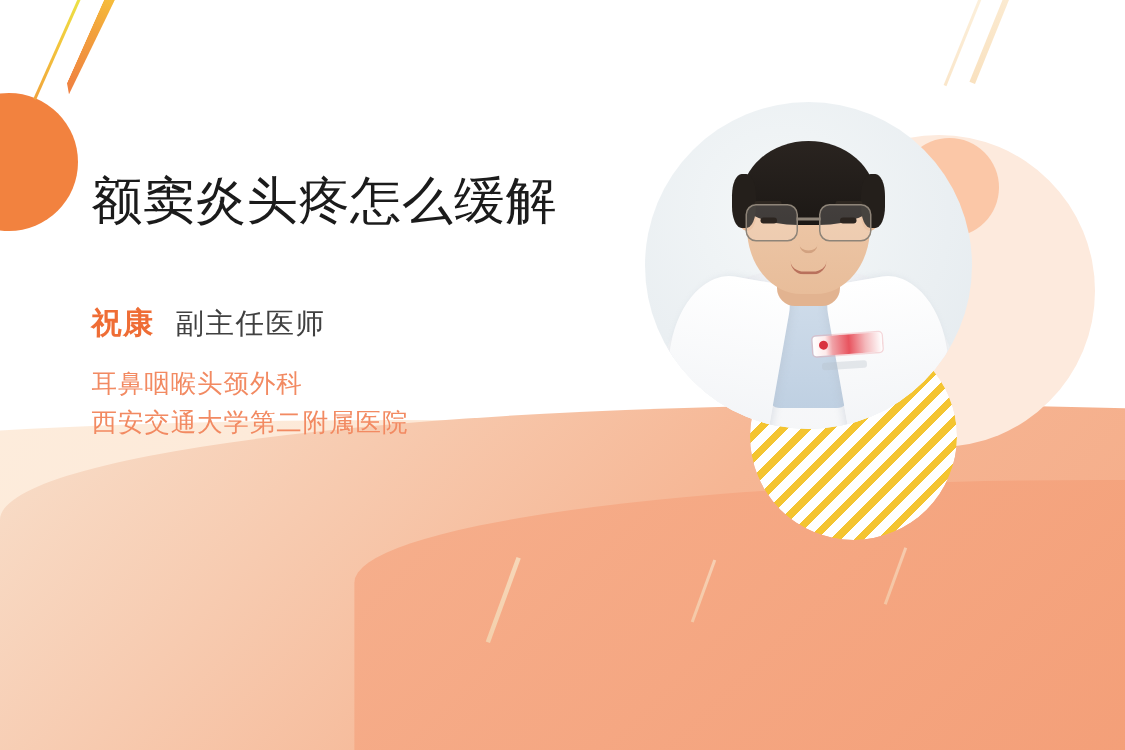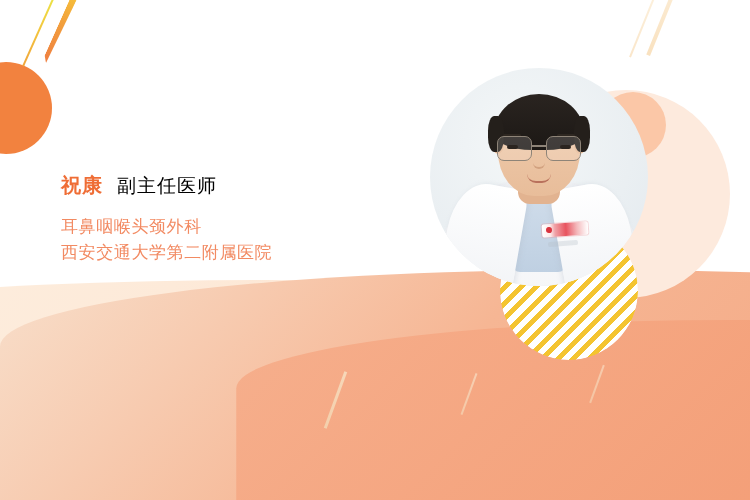--- a/index.html
+++ b/index.html
@@ -421,38 +421,38 @@
     margin: 0;
     font-size: 34px;
     line-height: 44px;
     font-weight: 400;
     color: #1b1b1b;
     letter-spacing: .5px;
     font-family: "DejaVu Sans", "Liberation Sans", sans-serif;
   }
 
   .credit-row {
-    margin-top: 60px;
+    margin-top: 46px;
     display: flex;
     align-items: baseline;
     gap: 14px;
   }
 
   .doctor-name {
     font-size: 20px;
     font-weight: 700;
     color: #ef6d35;
     letter-spacing: 1px;
     font-family: "DejaVu Sans", "Liberation Sans", sans-serif;
   }
 
   .doctor-title {
     font-size: 19px;
     font-weight: 400;
-    color: #000000;
+    color: #404040;
     letter-spacing: 1px;
     font-family: "DejaVu Sans", "Liberation Sans", sans-serif;
   }
 
   .affiliation {
     margin-top: 14px;
     font-size: 17px;
     line-height: 26px;
     color: #f28a62;
     letter-spacing: .6px;
@@ -515,20 +515,21 @@
         <div class="badge">
           <div class="badge-dot"></div>
         </div>
         <div class="badge-sub"></div>
       </div>
     </div>
   </div>
 
   <div class="text-block">
 
+    <h1 class="headline">额窦炎头疼怎么缓解</h1>
 
     <div class="credit-row">
       <span class="doctor-name">祝康</span>
       <span class="doctor-title">副主任医师</span>
     </div>
 
     <div class="affiliation">
       <div>耳鼻咽喉头颈外科</div>
       <div>西安交通大学第二附属医院</div>
     </div>

